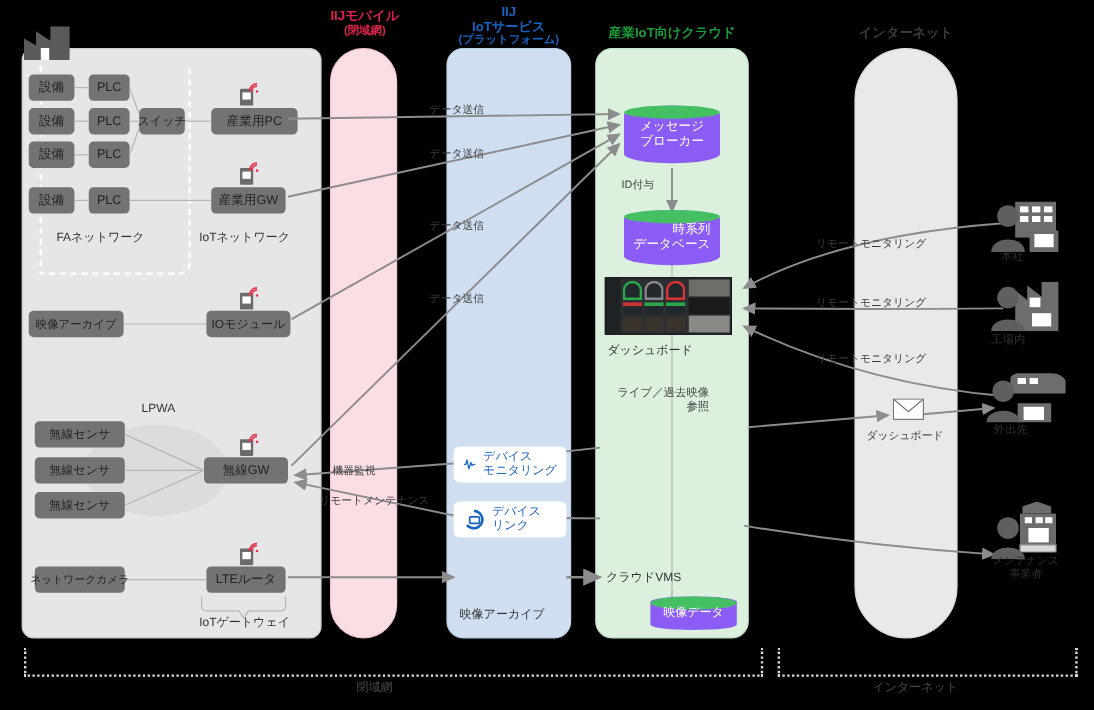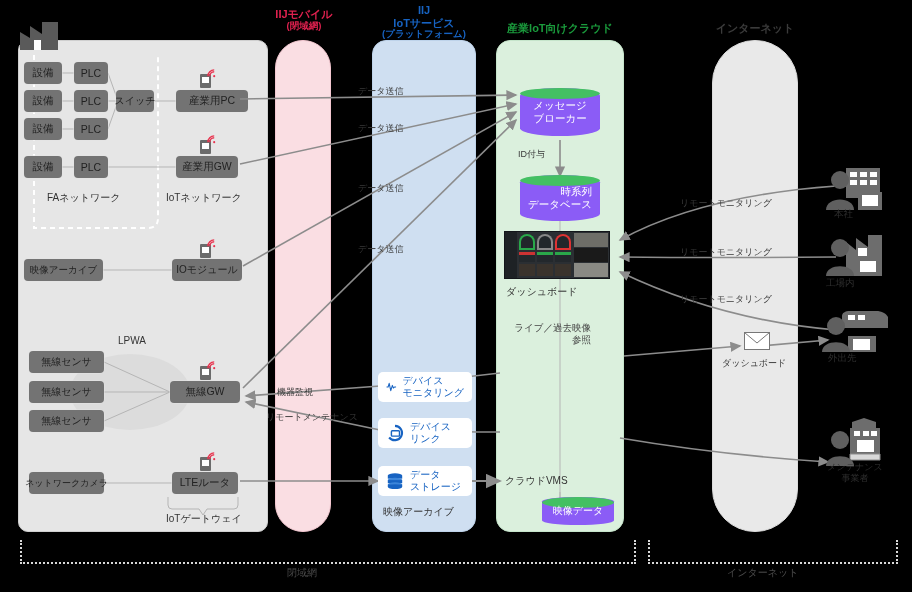--- a/index.html
+++ b/index.html
@@ -341,35 +341,20 @@
     <svg width="18" height="18" viewBox="0 0 20 20">
       <path d="M10 2 A8 8 0 1 1 3.5 15" stroke="#1763c2" stroke-width="2.4" fill="none"></path>
       <rect x="6" y="7.5" width="9" height="6" rx="1" stroke="#1763c2" stroke-width="1.6" fill="none"></rect>
     </svg>
     <span class="txt">
       <span>デバイス</span><br>
       <span>リンク</span>
     </span>
   </div>
 
-  <div class="scard" style="left:378px;top:466px;width:94px;height:30px">
-    <svg width="18" height="18" viewBox="0 0 20 20">
-      <ellipse cx="10" cy="4" rx="8" ry="2.6" fill="#1763c2"></ellipse>
-      <rect x="2" y="4" width="16" height="3.4" fill="#1763c2"></rect>
-      <ellipse cx="10" cy="9" rx="8" ry="2.6" fill="#3d86da"></ellipse>
-      <rect x="2" y="9" width="16" height="3.4" fill="#1763c2"></rect>
-      <ellipse cx="10" cy="14" rx="8" ry="2.6" fill="#3d86da"></ellipse>
-      <rect x="2" y="14" width="16" height="2.4" fill="#1763c2"></rect>
-      <ellipse cx="10" cy="16.4" rx="8" ry="2.6" fill="#1763c2"></ellipse>
-    </svg>
-    <span class="txt">
-      <span>データ</span><br>
-      <span>ストレージ</span>
-    </span>
-  </div>
   <div class="flabel" style="left:383px;top:505px;font-size:10px">映像アーカイブ</div>
 
   <svg class="abs" style="left:824px;top:168px" width="62" height="42">
     <rect x="22" y="0" width="34" height="30" fill="#6d6d6d"></rect>
     <g fill="#fff">
       <rect x="26" y="4" width="7" height="5"></rect>
         <rect x="36" y="4" width="7" height="5"></rect>
         <rect x="46" y="4" width="7" height="5"></rect>
       <rect x="26" y="12" width="7" height="5"></rect>
         <rect x="36" y="12" width="7" height="5"></rect>
@@ -415,18 +400,18 @@
     <path d="M26 36 L56 36 L56 42 L26 42 Z" fill="none" stroke="#8c8c8c"></path>
     <circle cx="16" cy="22" r="9" fill="#5f5f5f"></circle>
     <path d="M2 48 C2 35 30 35 30 48 Z" fill="#5f5f5f"></path>
   </svg>
   <div class="slabel" style="left:814px;top:462px;font-size:9px;color:#2f2f2f;text-align:center;width:82px">
     <span>メンテナンス</span><br>
     <span>事業者</span>
   </div>
 
   <div class="brk" style="left:20px;top:540px;width:612px;border-color:#d8d8d8;"></div>
-  <div class="brklab" style="left:287px;top:566px">閉域網</div>
+  <div class="brklab" style="left:297px;top:566px">閉域網</div>
 
   <div class="brk" style="left:648px;top:540px;width:246px;border-color:#d8d8d8;"></div>
   <div class="brklab" style="left:727px;top:566px">インターネット</div>
 
 </div>
 
 </body></html>

